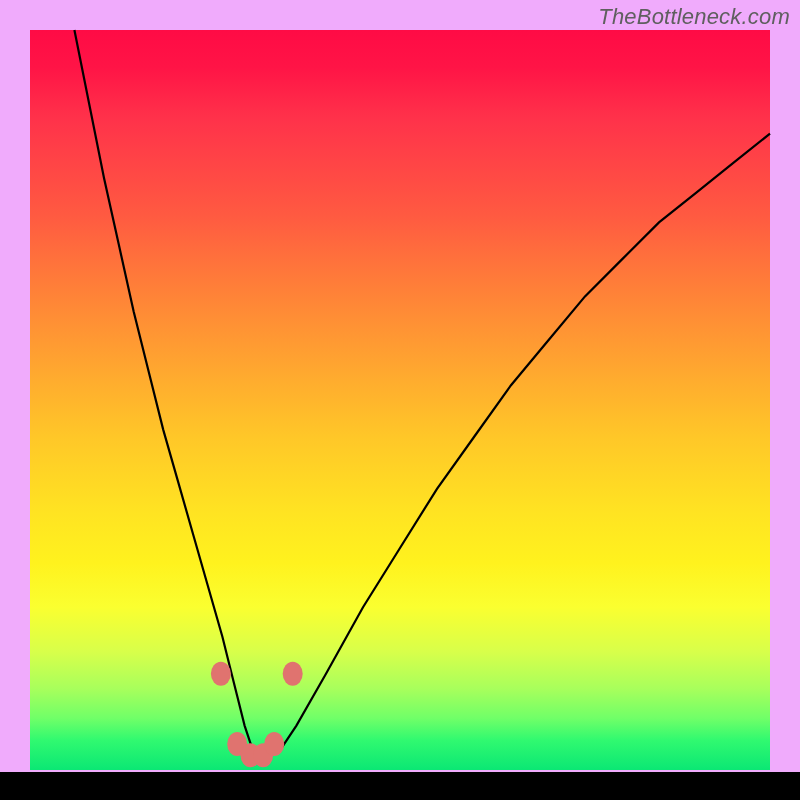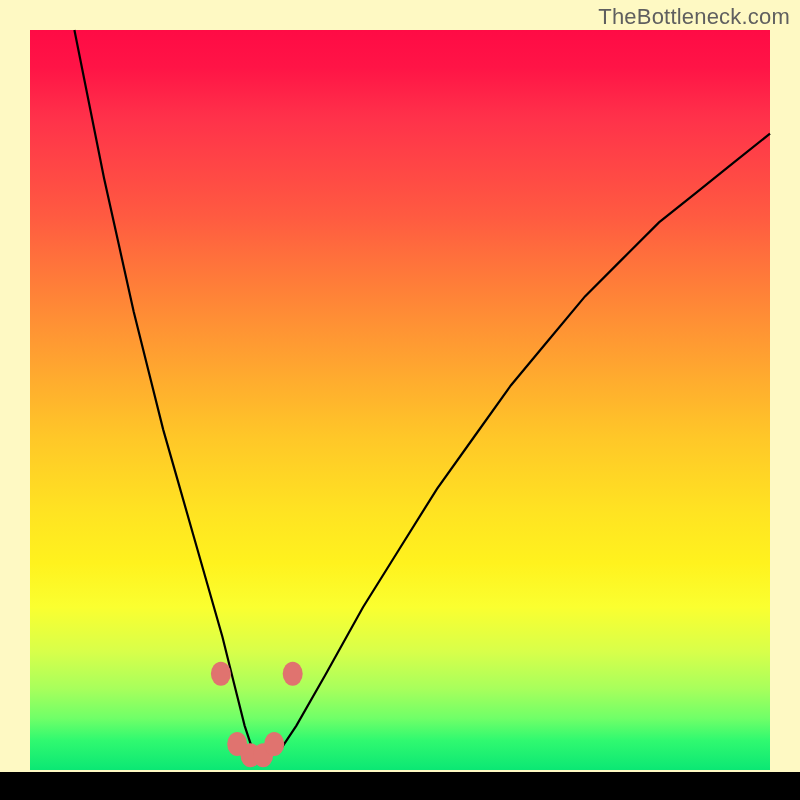--- a/index.html
+++ b/index.html
@@ -9,21 +9,22 @@
     height: 800px;
     background: #000;
     overflow: hidden;
     font-family: Arial, Helvetica, sans-serif;
   }
   .frame {
     position: absolute;
     top: 0; left: 0;
     width: 800px;
     height: 772px;
-    background: #fef9c3;
+    background: #f0abfc;
+    font-style: italic;
   }
   .plot-area {
     position: absolute;
     left: 30px;
     top: 30px;
     width: 740px;
     height: 740px;
     
     background: linear-gradient(to bottom,
       #ff0b45 0%,

